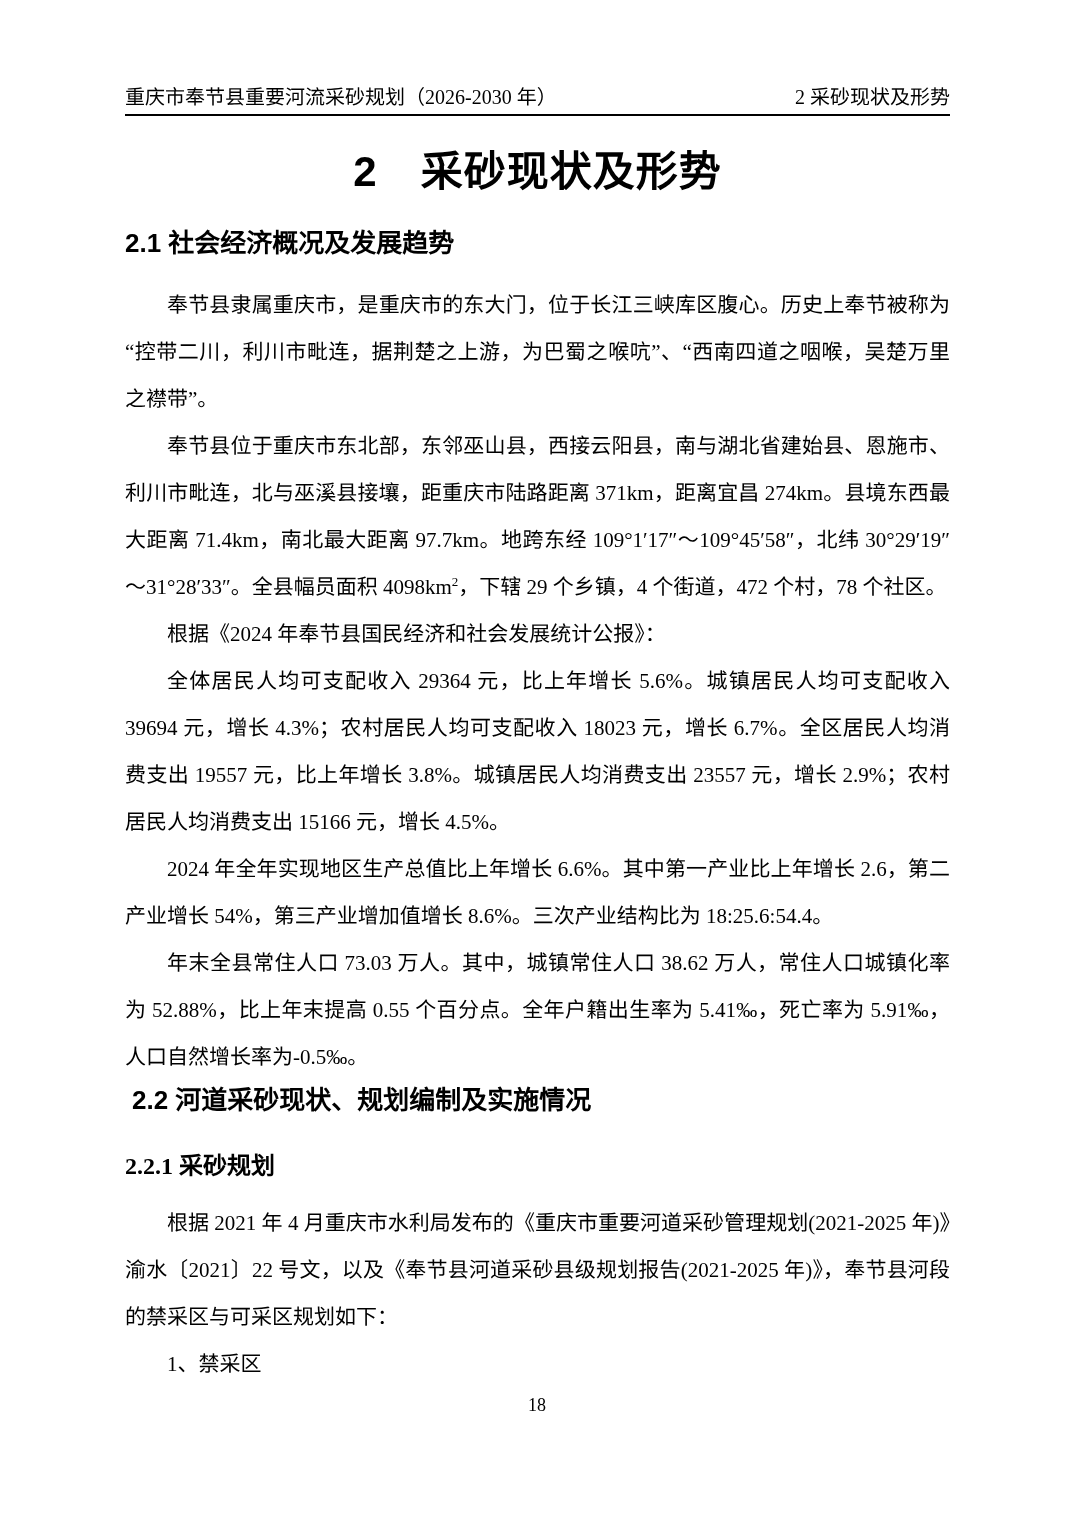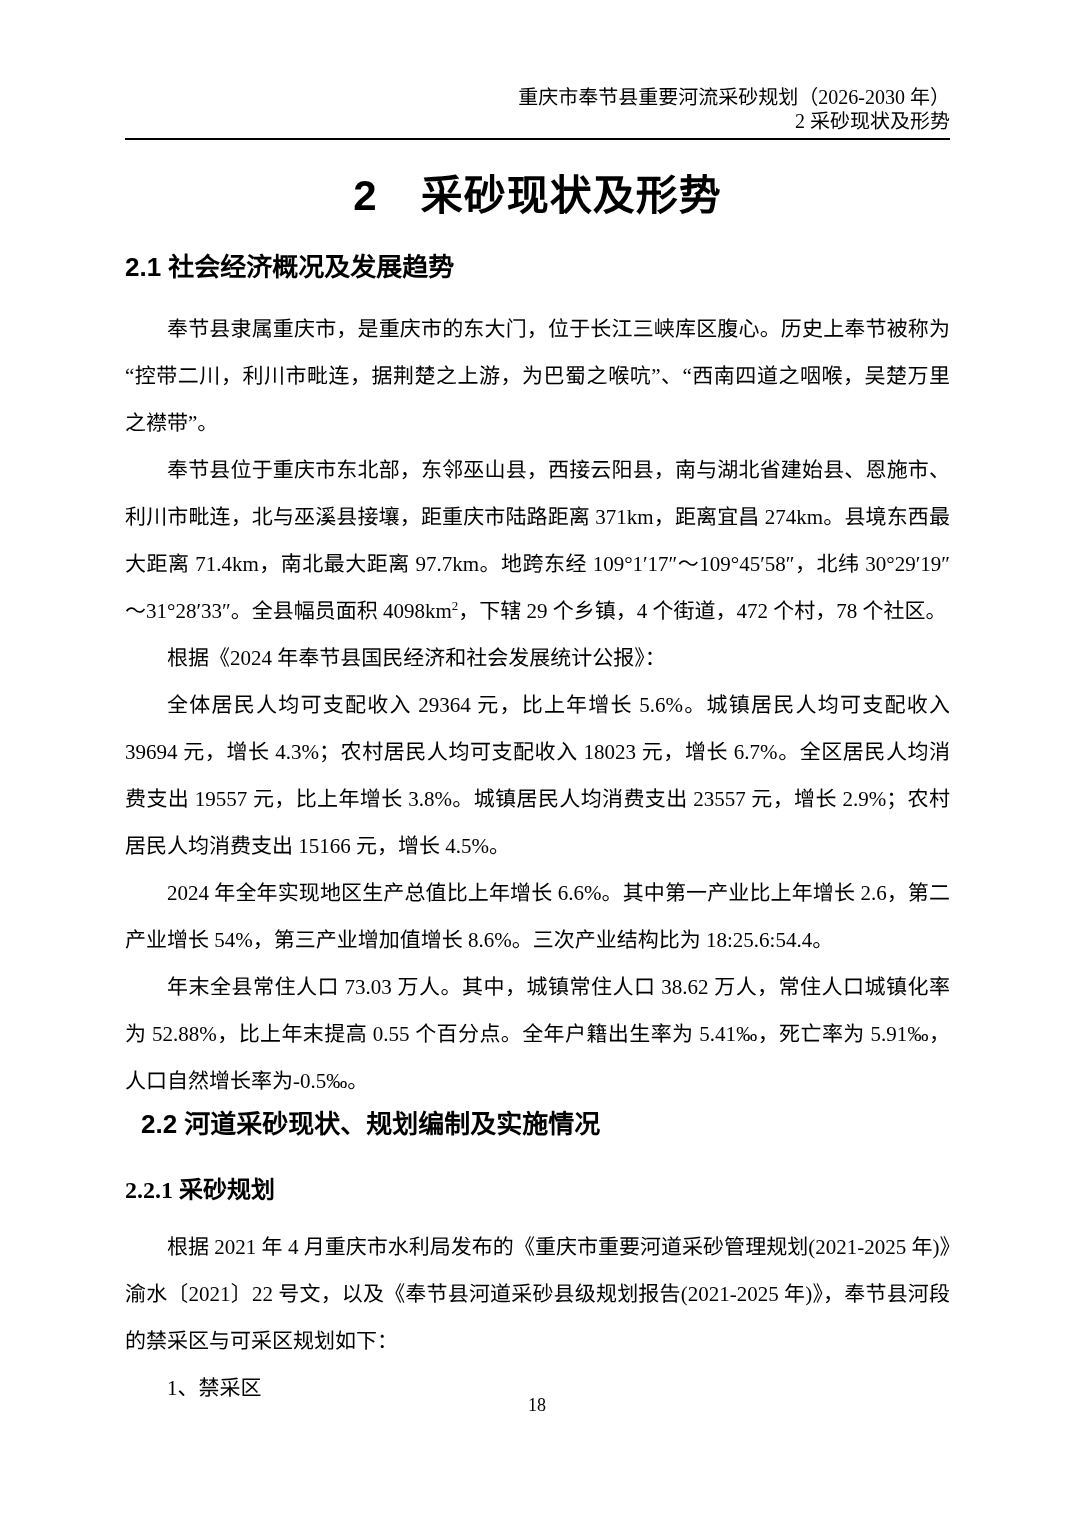--- a/index.html
+++ b/index.html
@@ -19,40 +19,39 @@
     overflow: hidden;
   }
   .page-header {
     display: flex;
     justify-content: space-between;
     align-items: flex-end;
     font-size: 20px;
     line-height: 24px;
     padding-bottom: 5px;
     border-bottom: 2px solid #000000;
-    flex-direction: column;
   }
   .doc-title {
     font-family: "Liberation Sans", "DejaVu Sans", sans-serif;
     font-size: 42px;
     font-weight: 700;
     line-height: 56px;
     text-align: center;
     margin: 28px 0 26px 0;
     letter-spacing: 1px;
   }
   .h-sec {
     font-family: "Liberation Sans", "DejaVu Sans", sans-serif;
     font-size: 26px;
     font-weight: 600;
     line-height: 34px;
     margin: 0 0 22px 0;
   }
   .h-sec-22 {
-    margin: 2px 0 0 16px;
+    margin: 2px 0 0 7px;
   }
   .h-subsec {
     font-family: Liberation Serif, serif;
     font-size: 24px;
     font-weight: 600;
     line-height: 32px;
     margin: 33px 0 18px 0;
   }
   p.body-para {
     font-size: 21px;

